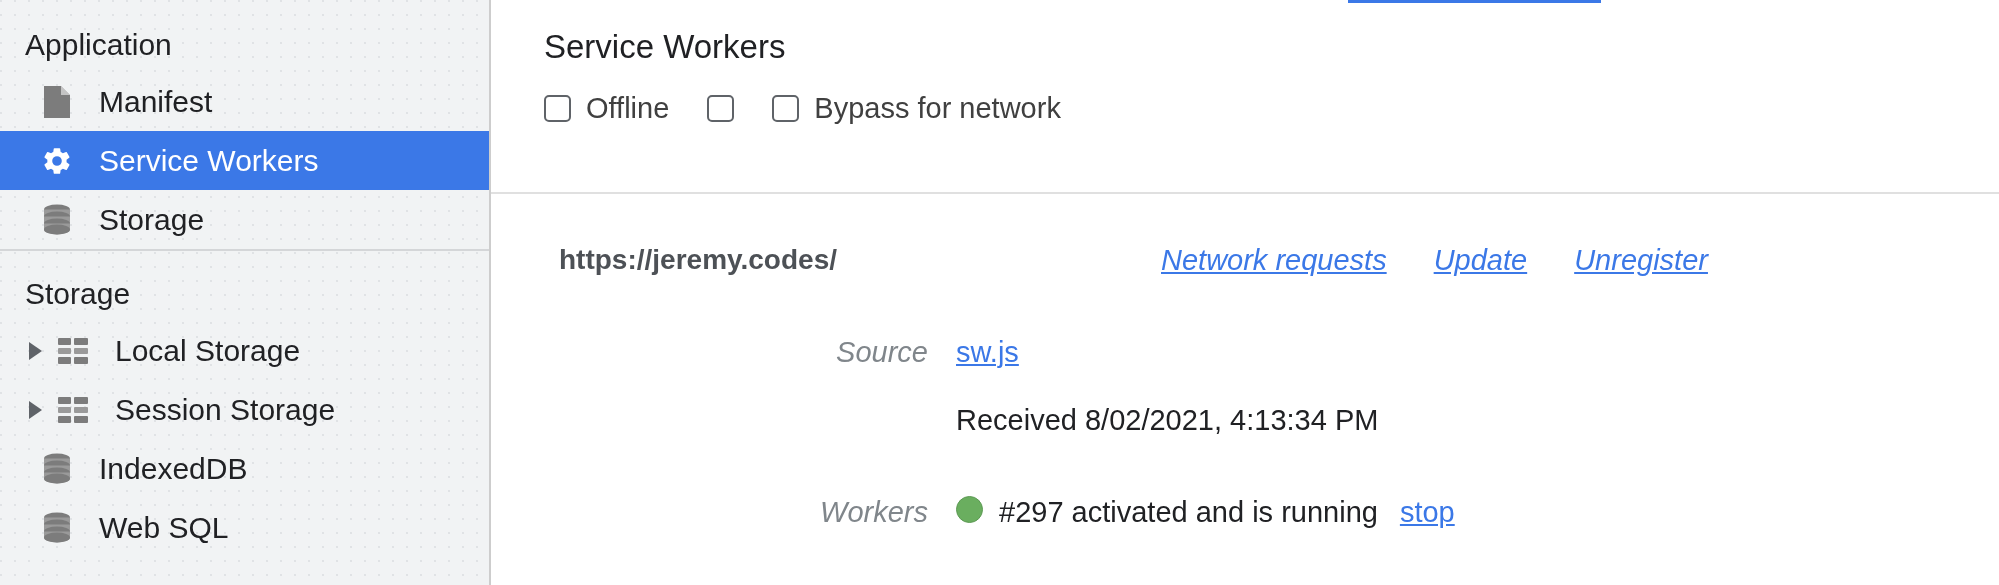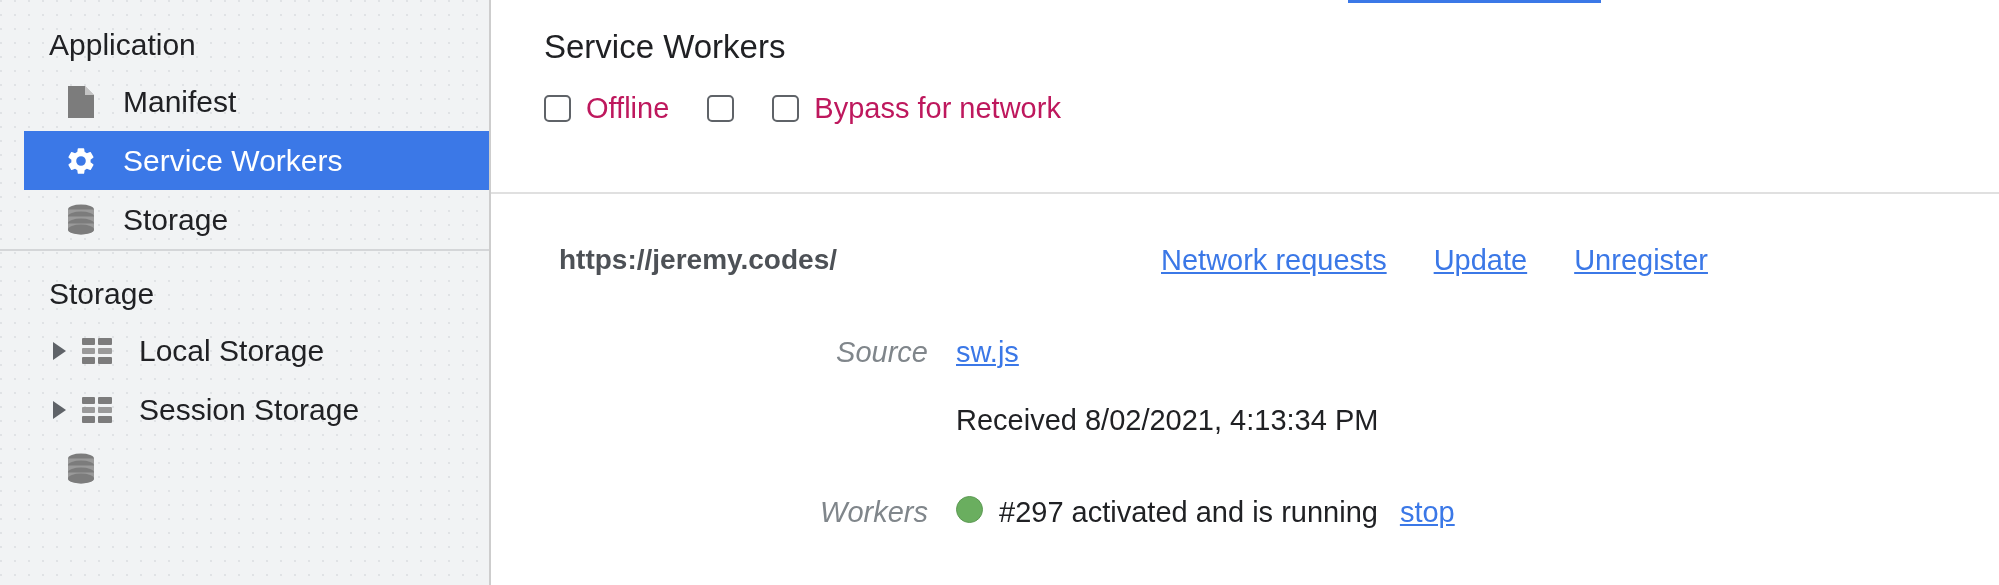--- a/index.html
+++ b/index.html
@@ -38,21 +38,20 @@
   .sb-section-title {
     font-size: 30px;
     color: #202124;
     padding: 0 0 0 25px;
     height: 54px;
     line-height: 54px;
     white-space: nowrap;
   }
   .sb-group {
     padding-top: 16px;
-    padding-left: 24px;
   }
   .sb-group.first {
     padding-top: 18px;
   }
   .sb-divider {
     height: 2px;
     background: #d4d6d8;
     width: 100%;
   }
   .sb-item {
@@ -145,21 +144,21 @@
     width: 27px;
     height: 27px;
     border: 2px solid #5f6368;
     border-radius: 5px;
     box-sizing: border-box;
     background: #ffffff;
     flex: 0 0 27px;
   }
   .cb-label {
     font-size: 29px;
-    color: #be185d;
+    color: #404040;
     margin-left: 15px;
   }
   .header-rule {
     position: absolute;
     left: 0;
     top: 192px;
     width: 100%;
     height: 2px;
     background: #e0e0e0;
   }
@@ -188,20 +187,21 @@
     display: flex;
     align-items: center;
   }
   .action-link {
     font-size: 29px;
     color: #3b78e7;
     text-decoration: underline;
     margin-right: 47px;
     white-space: nowrap;
     cursor: pointer;
+    font-style: italic;
   }
   .action-link:last-child { margin-right: 0; }
 
   .field-row {
     position: absolute;
     left: 0;
     width: 100%;
     display: flex;
     align-items: center;
     white-space: nowrap;
@@ -335,22 +335,37 @@
           <svg width="30" height="32" viewBox="0 0 30 32">
             <ellipse cx="15" cy="5.5" rx="13" ry="5" fill="#7c7c7c"></ellipse>
             <path d="M2 5.5 v7 a13 5 0 0 0 26 0 v-7" fill="#9a9a9a"></path>
             <ellipse cx="15" cy="12.5" rx="13" ry="5" fill="#7c7c7c"></ellipse>
             <path d="M2 12.5 v7 a13 5 0 0 0 26 0 v-7" fill="#9a9a9a"></path>
             <ellipse cx="15" cy="19.5" rx="13" ry="5" fill="#7c7c7c"></ellipse>
             <path d="M2 19.5 v6 a13 5 0 0 0 26 0 v-6" fill="#9a9a9a"></path>
             <ellipse cx="15" cy="25.5" rx="13" ry="5" fill="#7c7c7c"></ellipse>
           </svg>
         </span>
-      </div>
-
+        <span class="sb-label">IndexedDB</span>
+      </div>
+
+      <div class="sb-item">
+        <span class="sb-icon">
+          <svg width="30" height="32" viewBox="0 0 30 32">
+            <ellipse cx="15" cy="5.5" rx="13" ry="5" fill="#7c7c7c"></ellipse>
+            <path d="M2 5.5 v7 a13 5 0 0 0 26 0 v-7" fill="#9a9a9a"></path>
+            <ellipse cx="15" cy="12.5" rx="13" ry="5" fill="#7c7c7c"></ellipse>
+            <path d="M2 12.5 v7 a13 5 0 0 0 26 0 v-7" fill="#9a9a9a"></path>
+            <ellipse cx="15" cy="19.5" rx="13" ry="5" fill="#7c7c7c"></ellipse>
+            <path d="M2 19.5 v6 a13 5 0 0 0 26 0 v-6" fill="#9a9a9a"></path>
+            <ellipse cx="15" cy="25.5" rx="13" ry="5" fill="#7c7c7c"></ellipse>
+          </svg>
+        </span>
+        <span class="sb-label">Web SQL</span>
+      </div>
     </div>
   </div>
 
   <div class="main">
 
     <div class="top-cut-link"></div>
 
     <div class="panel-title">Service Workers</div>
 
     <div class="toolbar">

